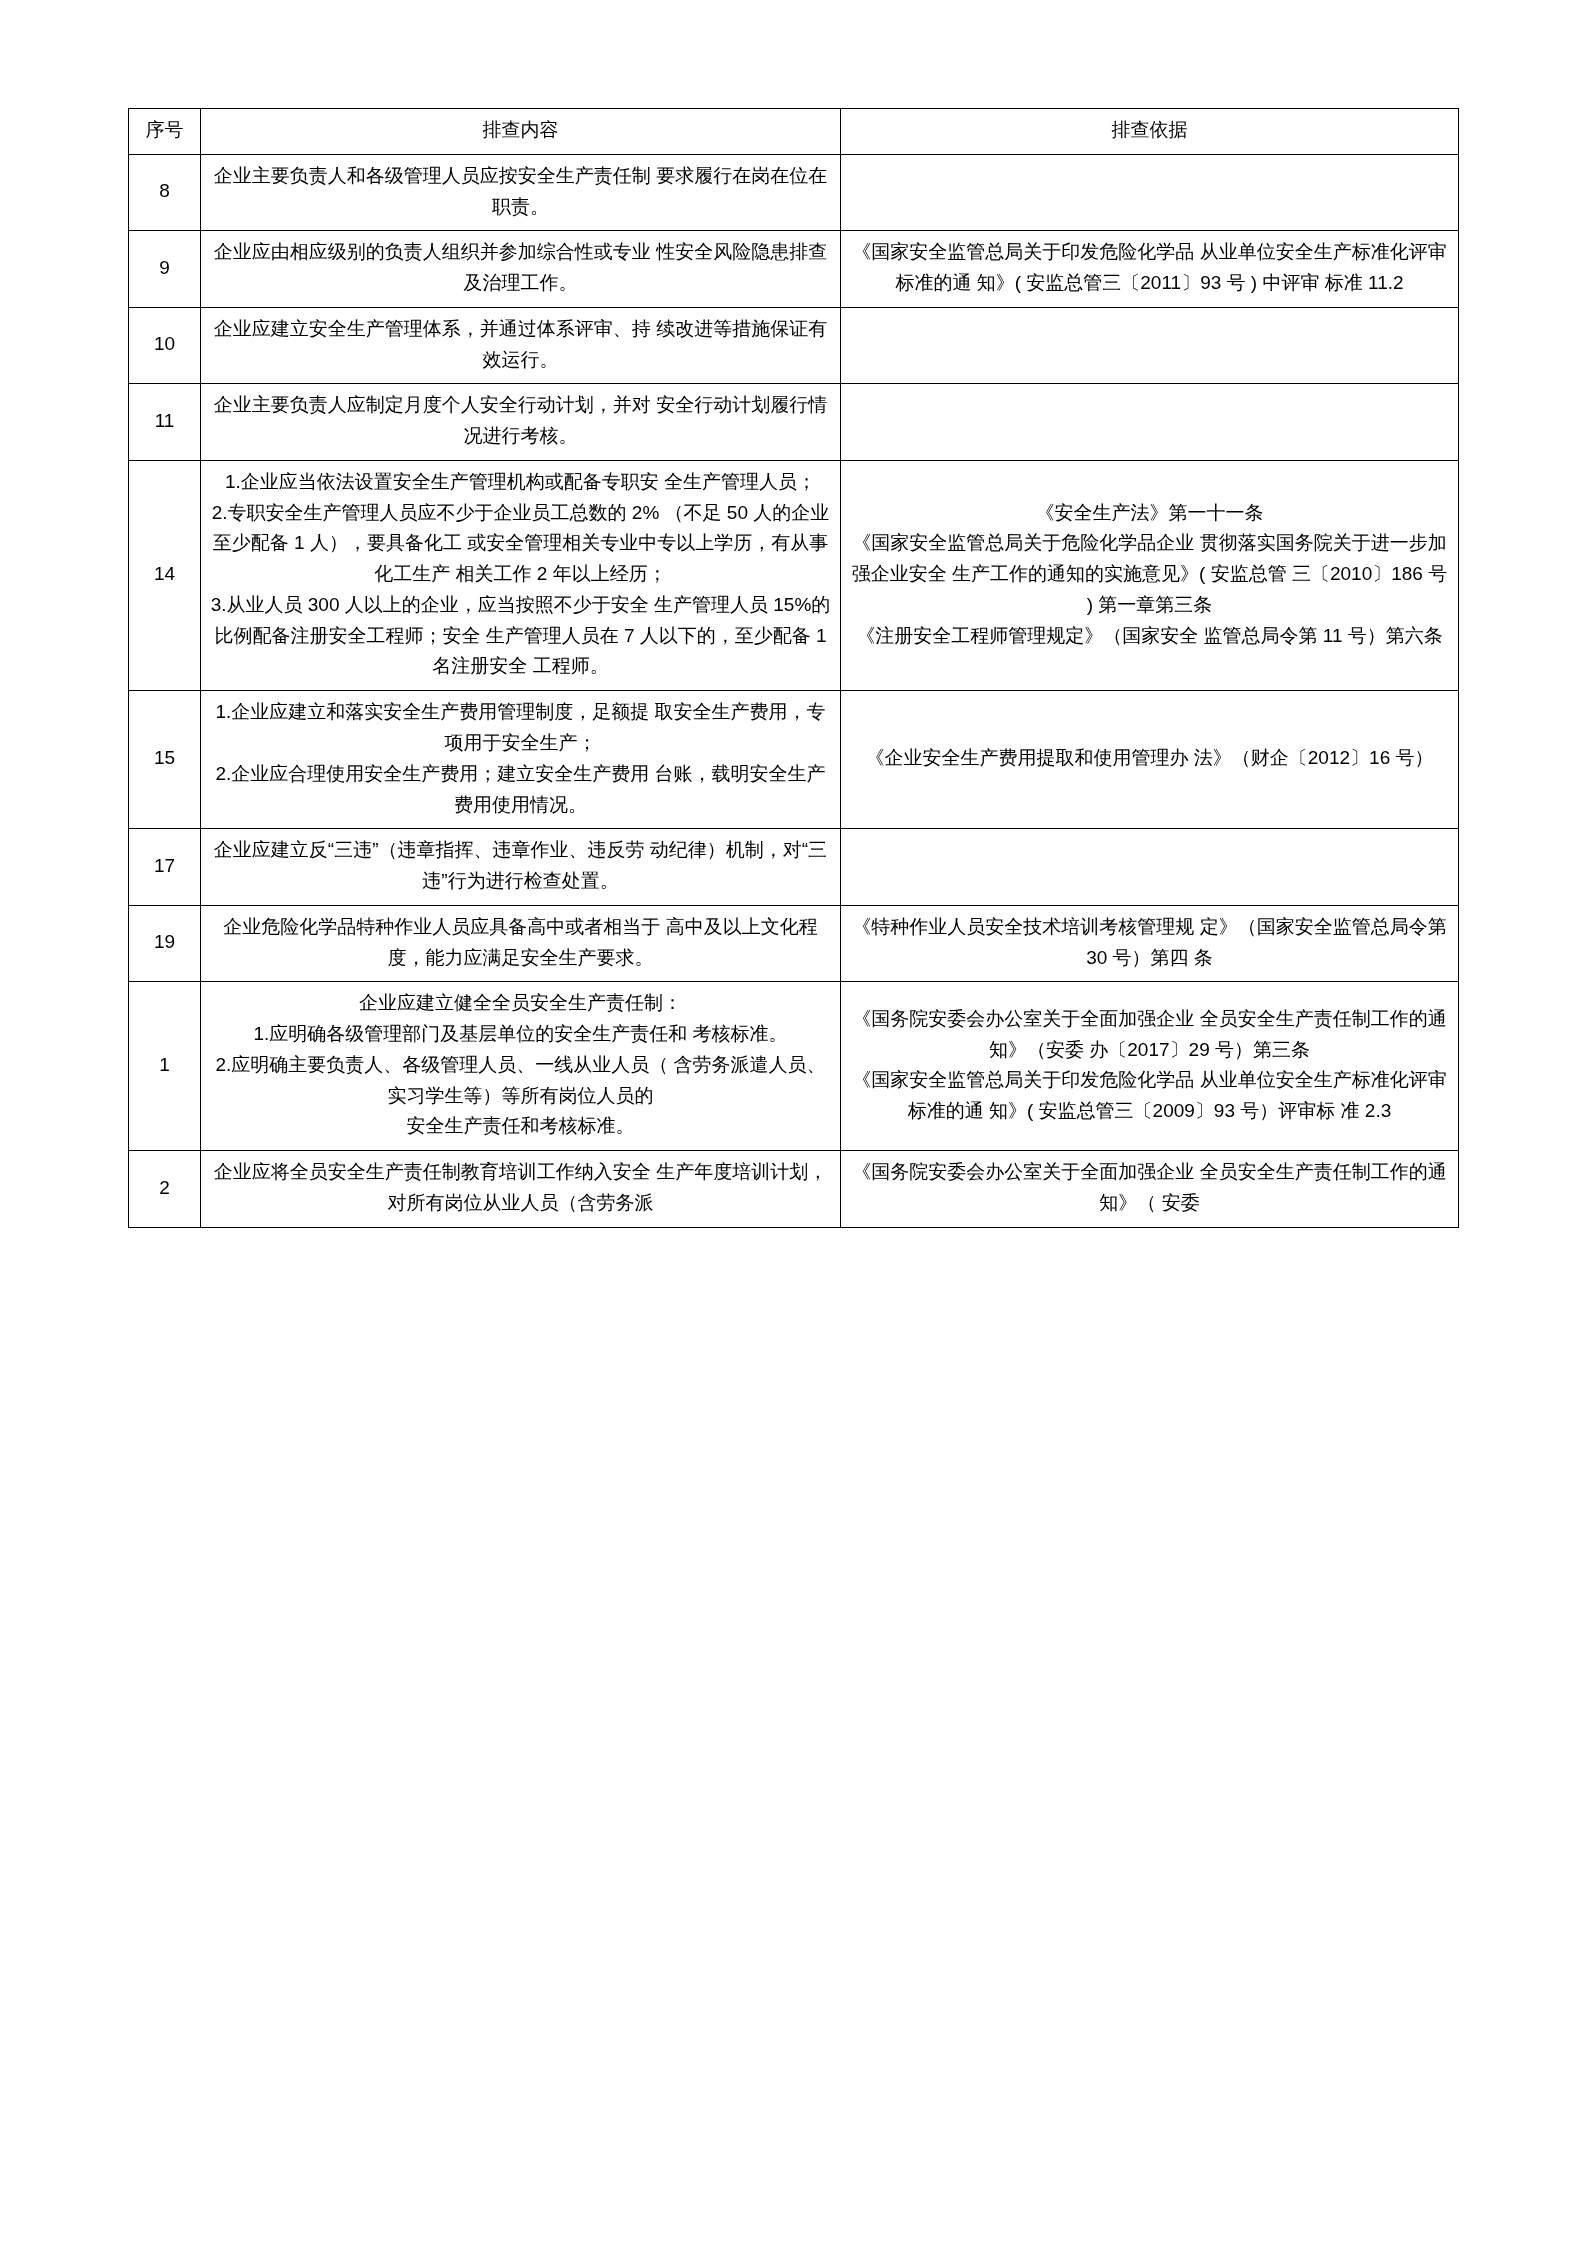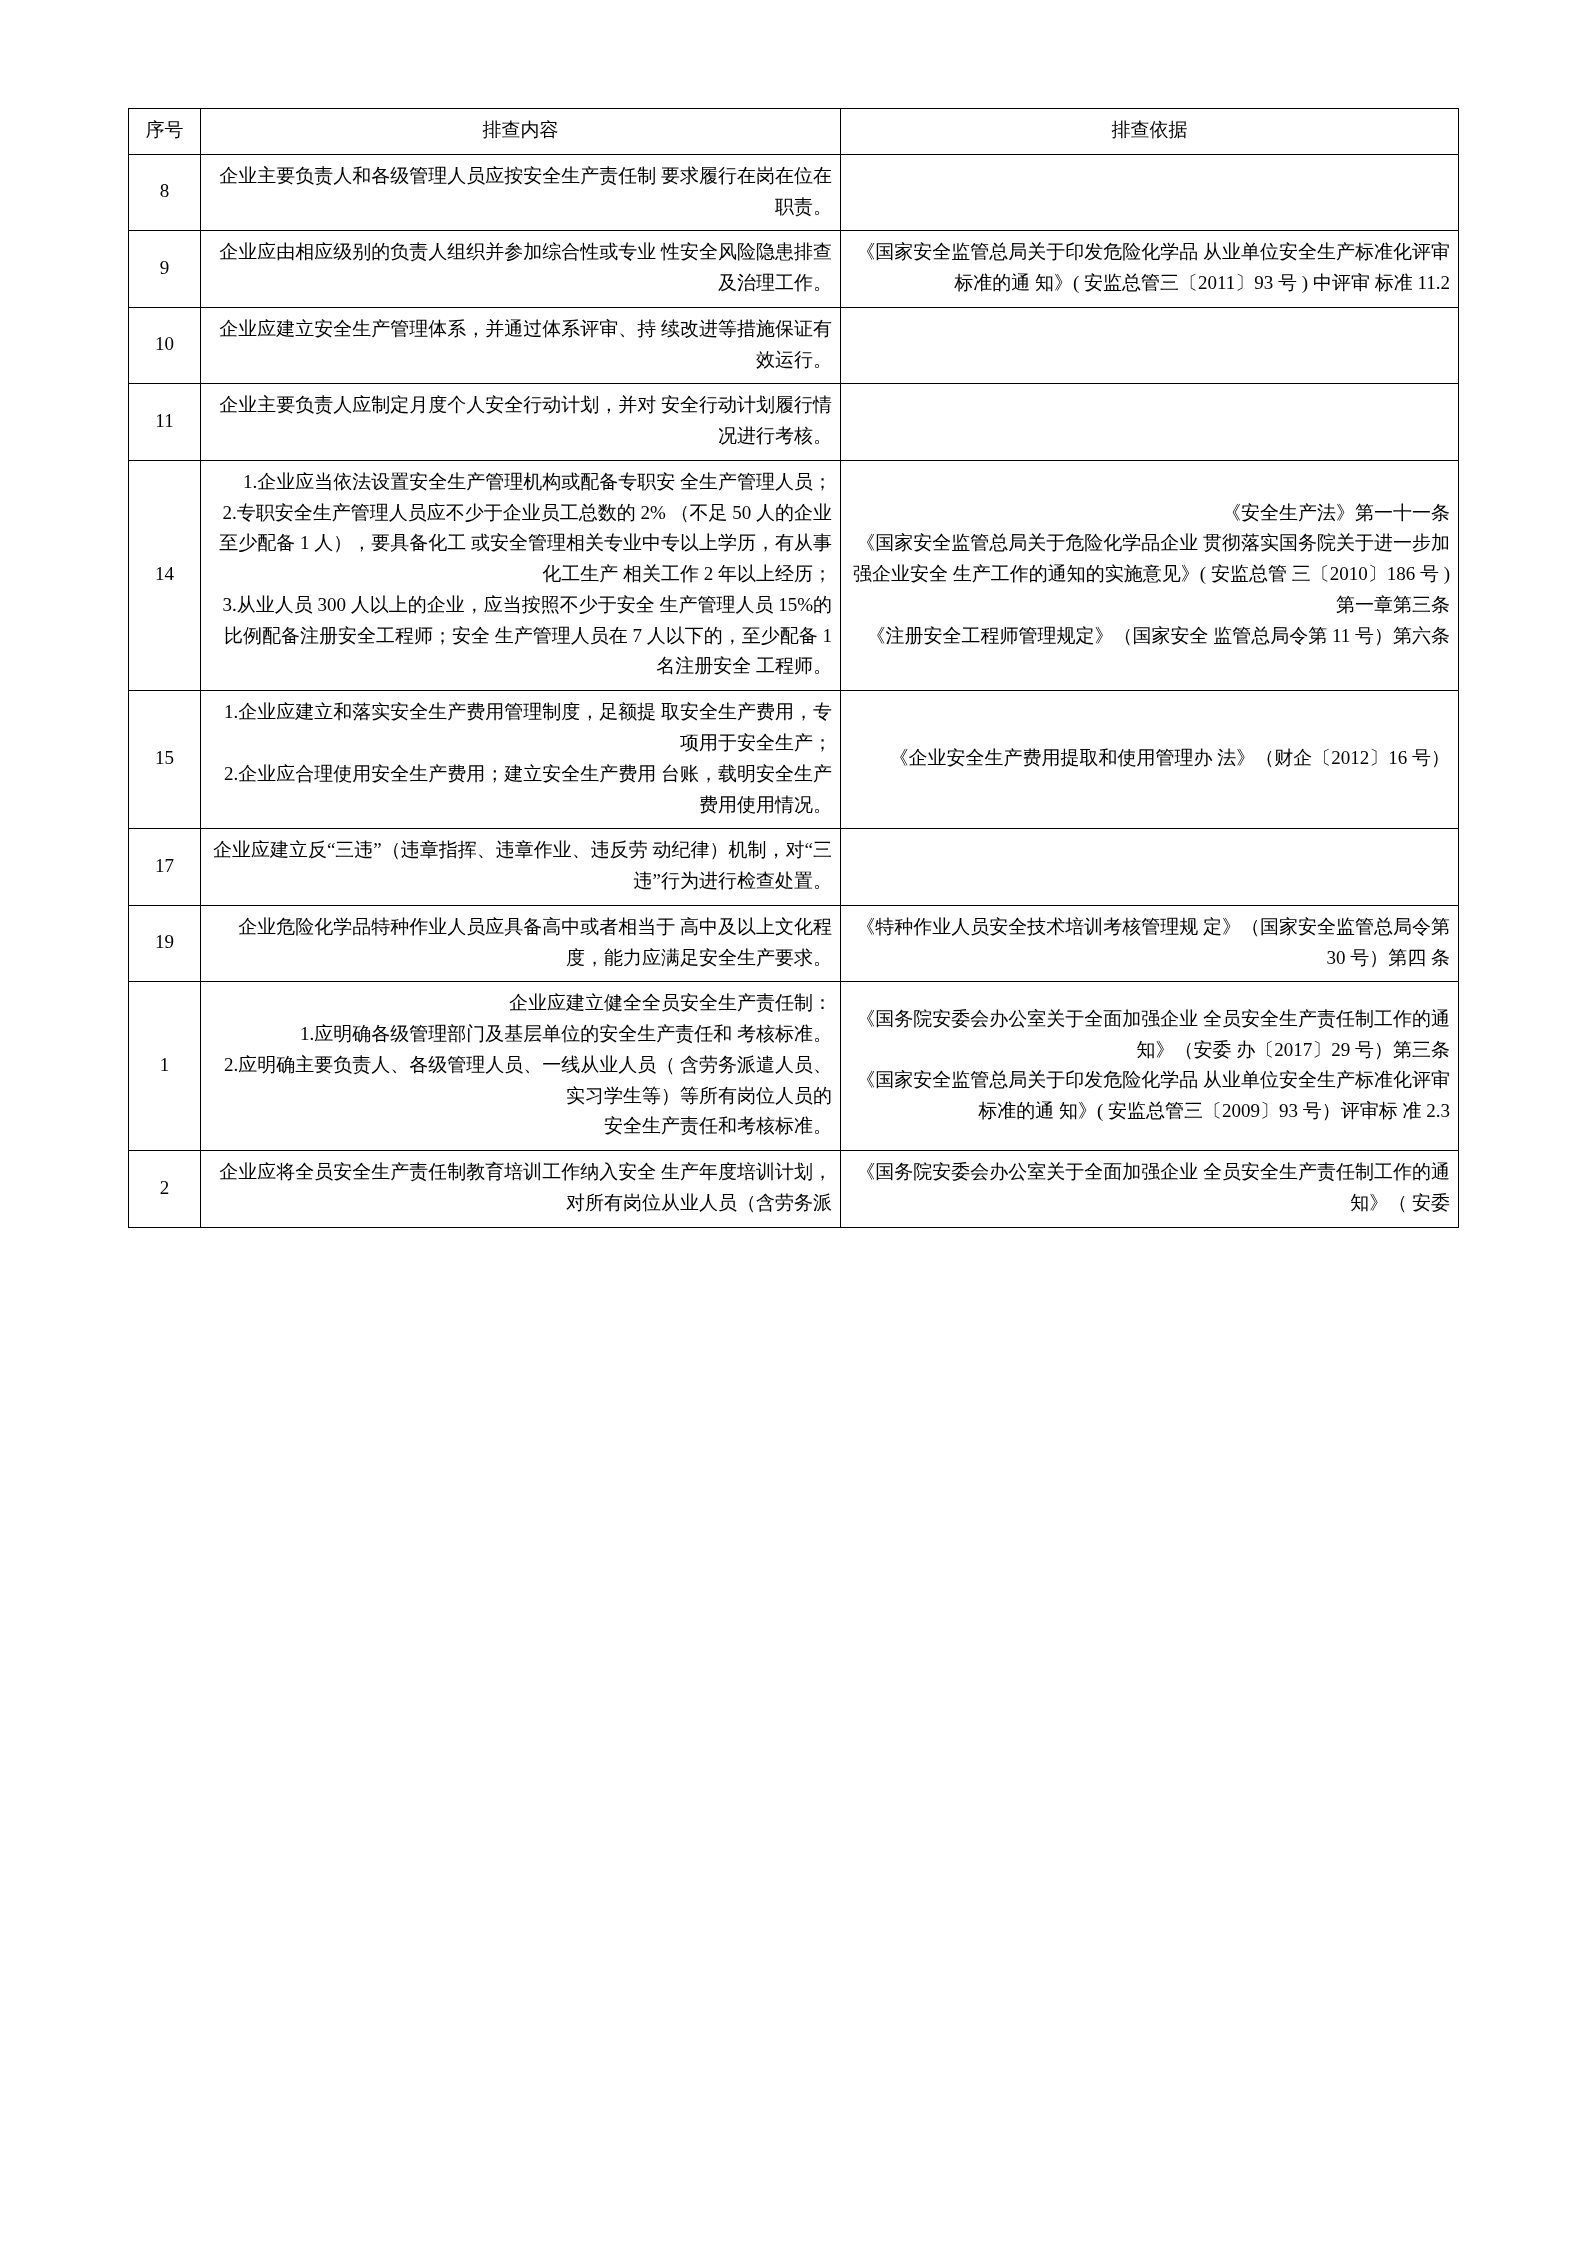--- a/index.html
+++ b/index.html
@@ -12,21 +12,20 @@
     height: 2245px;
     font-family: "Liberation Sans", sans-serif;
     color: #000000;
   }
   .page {
     position: relative;
     width: 1586px;
     height: 1581px;
     box-sizing: border-box;
     padding: 108px 128px 0 128px;
-    font-family: Liberation Serif, serif;
   }
   table.checklist {
     width: 1330px;
     border-collapse: collapse;
     table-layout: fixed;
   }
   table.checklist td, table.checklist th {
     border: 1px solid #000000;
     vertical-align: middle;
     padding: 6px 8px 8px 8px;
@@ -43,21 +42,21 @@
     font-size: 20px;
     padding-top: 10px;
     padding-bottom: 12px;
   }
   td.seq {
     text-align: center;
     font-size: 19px;
     vertical-align: middle;
   }
   td.content, td.basis {
-    text-align: right;
+    text-align: center;
     vertical-align: middle;
   }
   td.basis {
     padding-left: 10px;
   }
   td.section {
     text-align: center;
     font-size: 20px;
     padding-top: 18px;
     padding-bottom: 18px;

